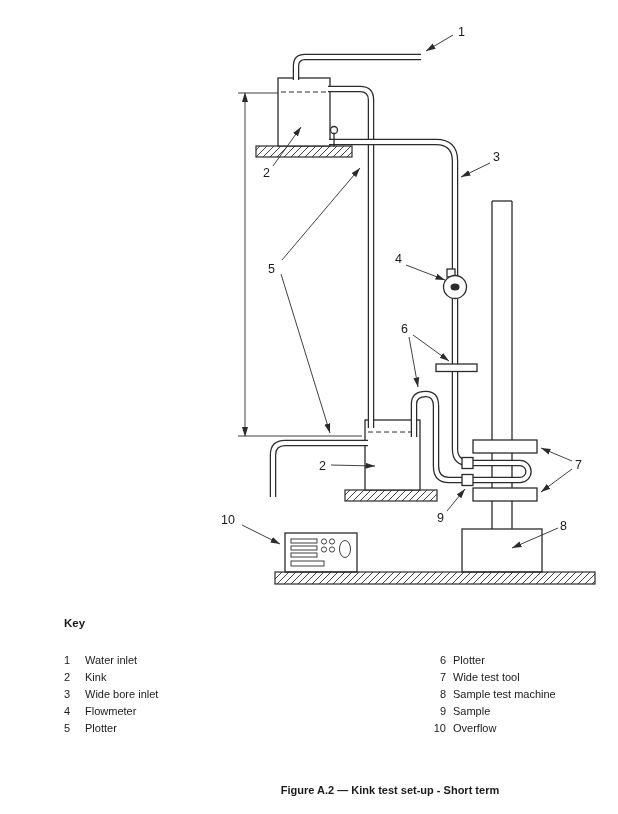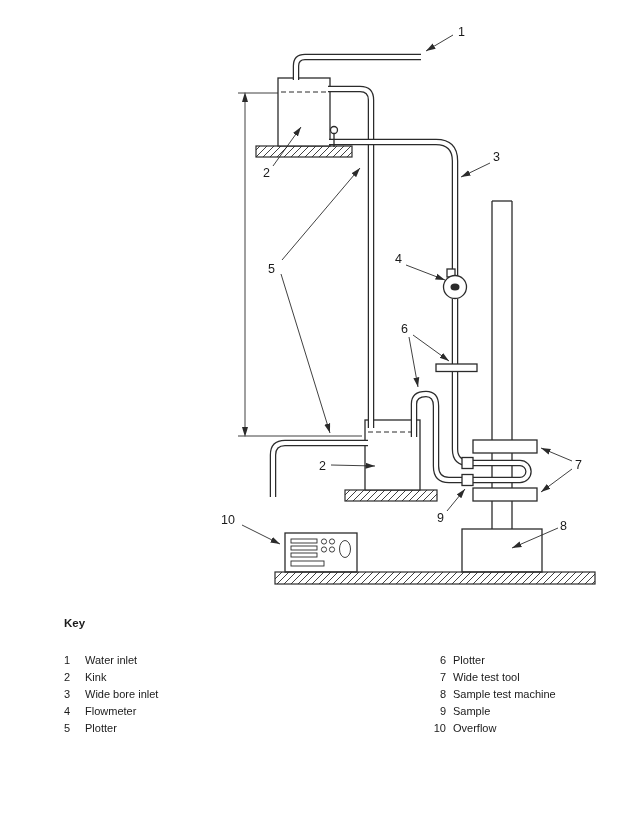--- a/index.html
+++ b/index.html
@@ -207,14 +207,15 @@
     <div class="key-row">
       <span class="key-num">9</span>
       <span class="key-label">Sample</span>
     </div>
     <div class="key-row">
       <span class="key-num">10</span>
       <span class="key-label">Overflow</span>
     </div>
   </div>
 
+  <div class="caption">Figure A.2 — Kink test set-up - Short term</div>
 
 </div>
 
 </body></html>

